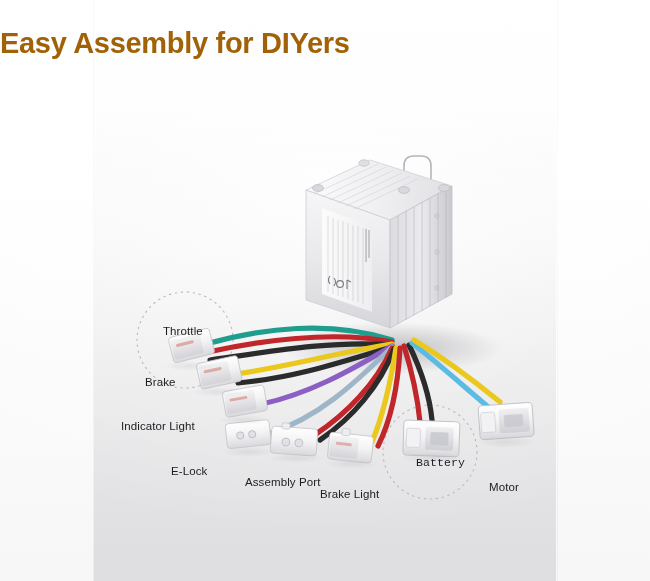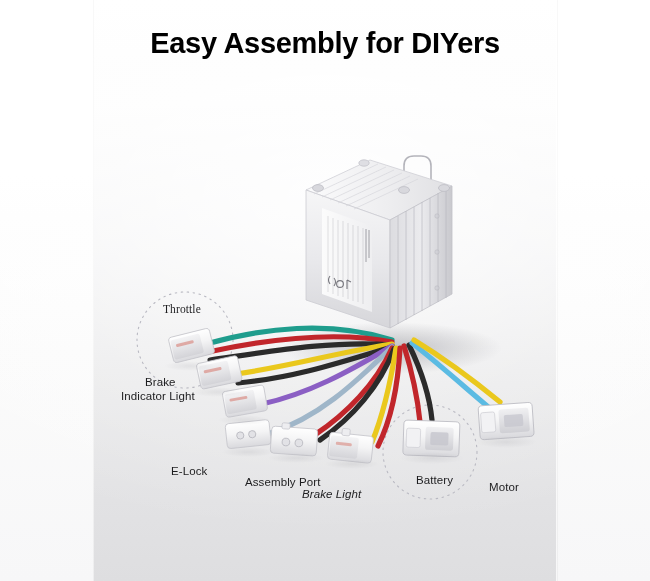--- a/index.html
+++ b/index.html
@@ -23,23 +23,23 @@
   }
   .bg-band.left{left:0;}
   .bg-band.right{right:0;}
   .bg-seam{position:absolute;top:0;bottom:0;width:1px;background:rgba(0,0,0,.035);}
   .bg-vig{
     position:absolute;inset:0;
     background:radial-gradient(120% 80% at 50% 34%,rgba(255,255,255,.85) 0%,rgba(255,255,255,.25) 45%,rgba(255,255,255,0) 72%);
   }
   
   .title{
-    position:absolute;left:0;right:0;top:27px;text-align:center;
+    position:absolute;left:0;right:0;top:27px;text-align:left;
     font-size:29px;font-weight:bold;letter-spacing:-0.3px;
-    color:#000000;white-space:nowrap;
+    color:#a16207;white-space:nowrap;
   }
   
   #scene{position:absolute;left:0;top:0;width:650px;height:581px;}
   
   .lbl{
     position:absolute;color:#1d1d1f;font-size:11.5px;
     white-space:nowrap;letter-spacing:.1px;
   }
 </style>
 </head>
@@ -259,22 +259,22 @@
       <ellipse cx="218" cy="392" rx="26" ry="5" fill="url(#gShadow)"></ellipse>
       <ellipse cx="244" cy="420" rx="26" ry="5" fill="url(#gShadow)"></ellipse>
       <ellipse cx="248" cy="452" rx="26" ry="5" fill="url(#gShadow)"></ellipse>
       <ellipse cx="296" cy="458" rx="28" ry="5" fill="url(#gShadow)"></ellipse>
       <ellipse cx="352" cy="464" rx="27" ry="5" fill="url(#gShadow)"></ellipse>
       <ellipse cx="432" cy="458" rx="32" ry="6" fill="url(#gShadow)"></ellipse>
       <ellipse cx="506" cy="442" rx="31" ry="6" fill="url(#gShadow)"></ellipse>
     </g>
   </svg>
 
-  <div class="lbl" style="left:163px;top:303px;font-family:Liberation Serif, serif;">Throttle</div>
+  <div class="lbl" style="left:163px;top:325px;">Throttle</div>
   <div class="lbl" style="left:145px;top:376px;">Brake</div>
-  <div class="lbl" style="left:121px;top:390px;">Indicator Light</div>
+  <div class="lbl" style="left:121px;top:420px;">Indicator Light</div>
   <div class="lbl" style="left:171px;top:465px;">E-Lock</div>
   <div class="lbl" style="left:245px;top:476px;">Assembly Port</div>
-  <div class="lbl" style="left:302px;top:488px;font-style:italic;">Brake Light</div>
-  <div class="lbl" style="left:416px;top:474px;">Battery</div>
+  <div class="lbl" style="left:320px;top:488px;">Brake Light</div>
+  <div class="lbl" style="left:416px;top:456px;font-family:Liberation Mono, monospace;">Battery</div>
   <div class="lbl" style="left:489px;top:481px;">Motor</div>
 
 </div>
 
 </body></html>

